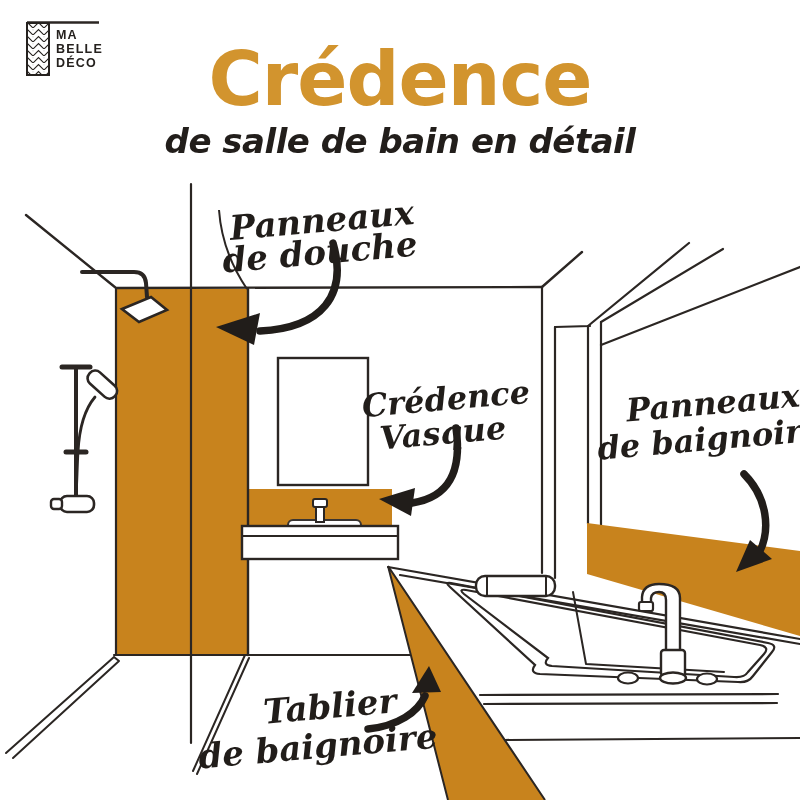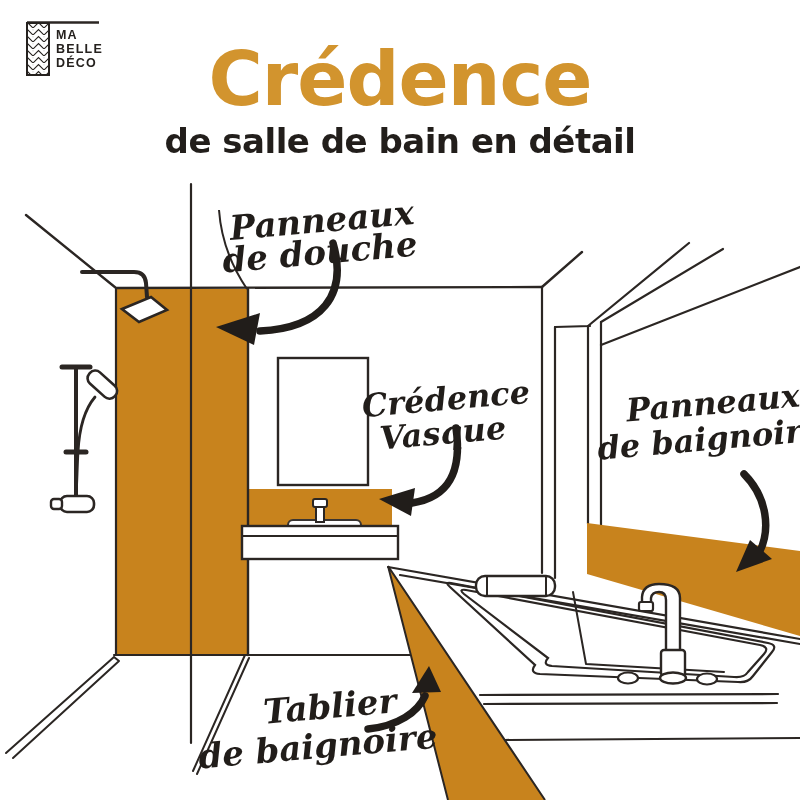--- a/index.html
+++ b/index.html
@@ -3,21 +3,21 @@
 <meta charset="utf-8">
 <style>
   html,body{margin:0;padding:0;background:#ffffff;}
   .stage{position:relative;width:800px;height:800px;background:#ffffff;overflow:hidden;
          font-family:"Liberation Sans",sans-serif;}
   .title{position:absolute;top:42px;left:0;width:100%;text-align:center;
          font-family:"DejaVu Sans",sans-serif;font-weight:bold;font-size:74px;
          letter-spacing:-1px;color:#D2942E;line-height:1;}
   .subtitle{position:absolute;top:124px;left:0;width:100%;text-align:center;
          font-family:"DejaVu Sans",sans-serif;font-weight:bold;font-size:34px;
-         letter-spacing:-0.5px;color:#221E1B;line-height:1;}
+         letter-spacing:-0.5px;color:#221E1B;line-height:1;font-style:italic;}
   svg{position:absolute;top:0;left:0;}
   .ln{stroke:#2B2623;fill:none;}
   .script{font-family:"DejaVu Serif",serif;font-style:italic;font-weight:bold;
           fill:#211D1A;}
   .arrow{stroke:#211D1A;stroke-width:7.5;fill:none;stroke-linecap:round;}
   .ah{fill:#211D1A;stroke:none;}
   .logo-text{font-family:"Liberation Sans",sans-serif;font-weight:bold;
              font-size:12.5px;letter-spacing:1.2px;fill:#25211E;}
 </style>
 </head>

